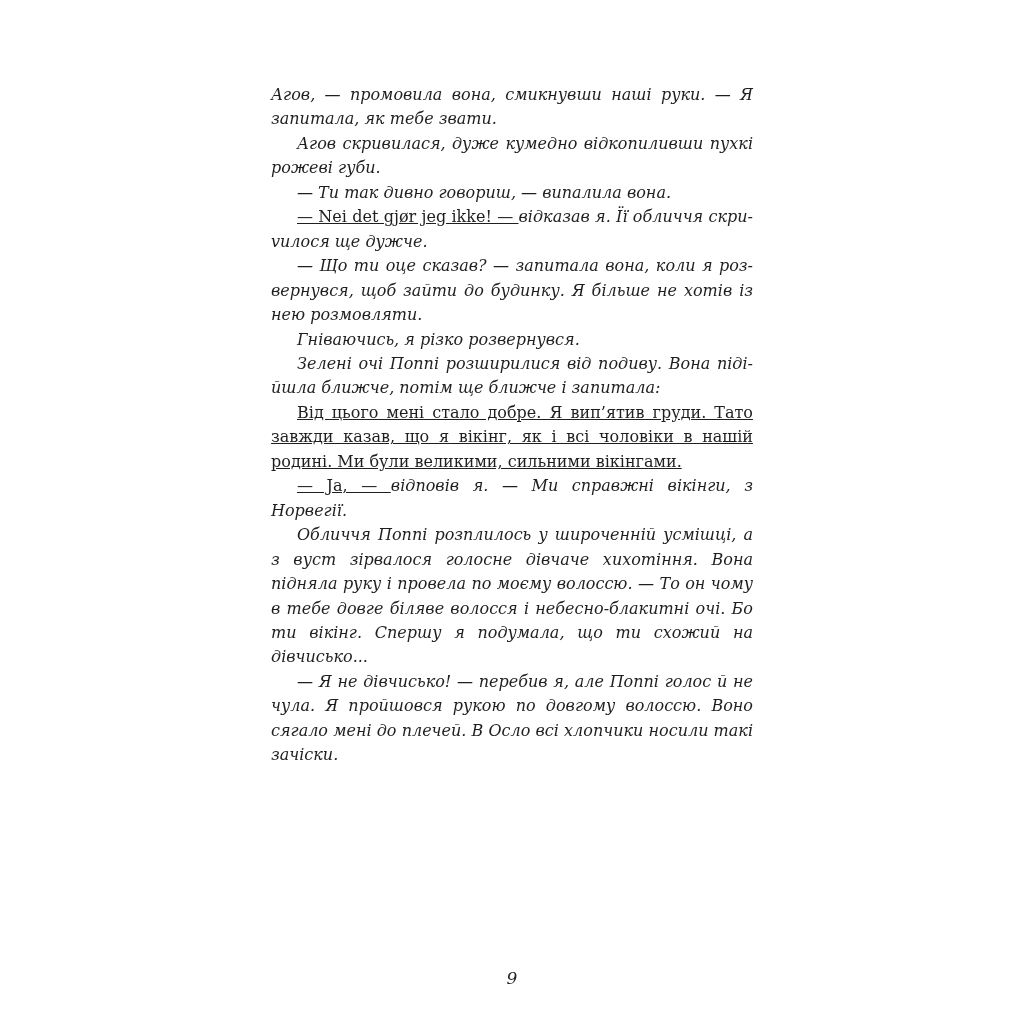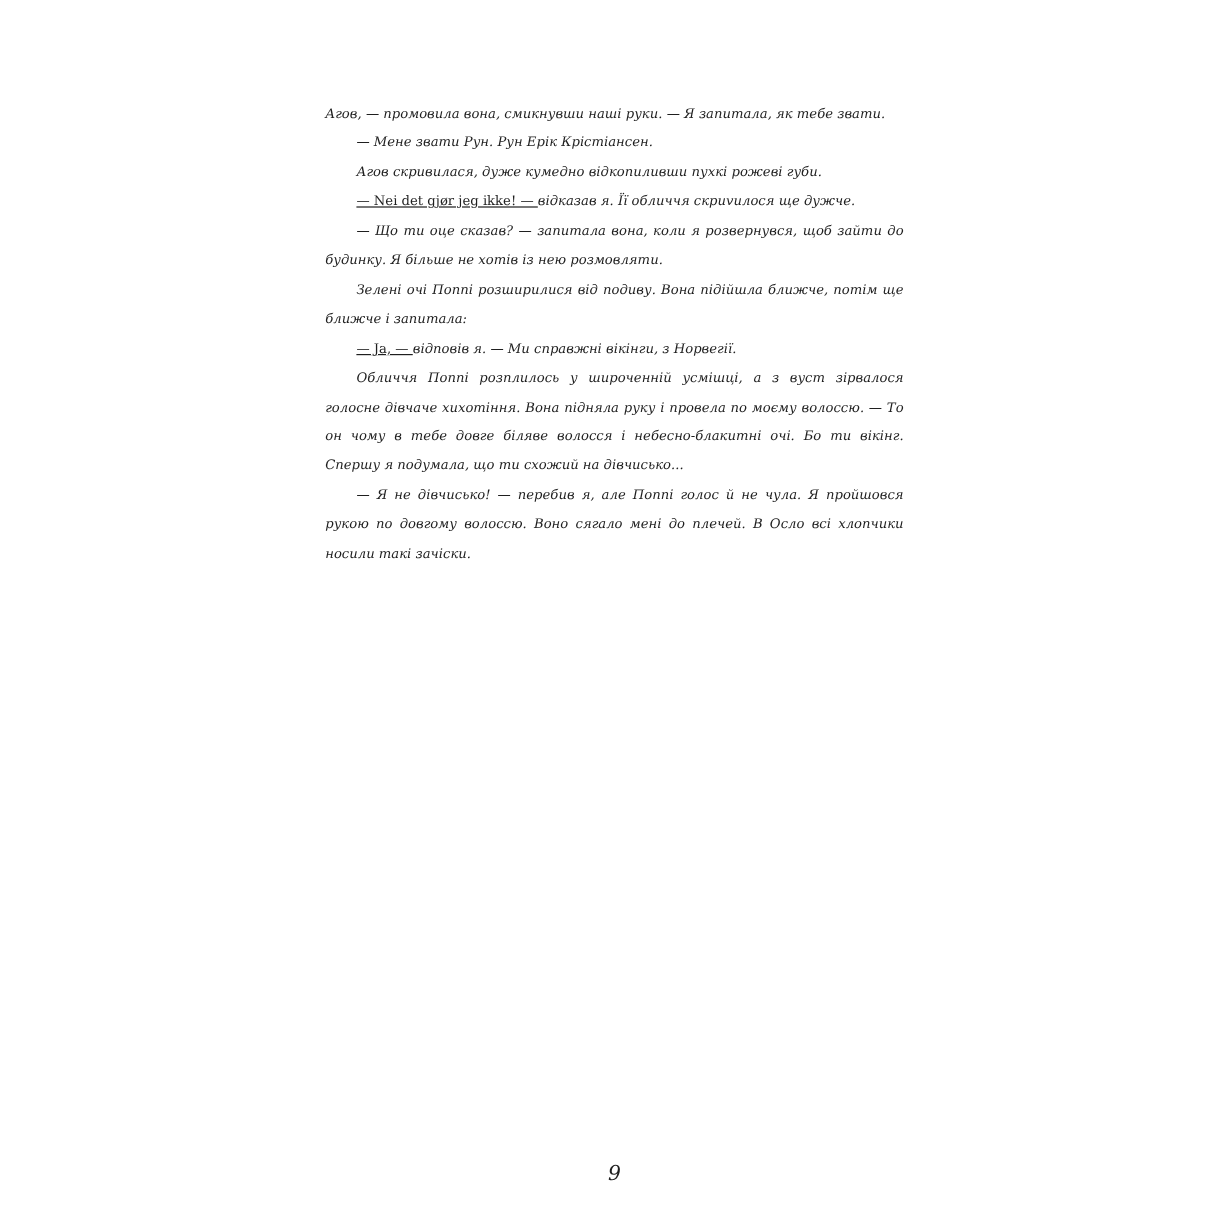--- a/index.html
+++ b/index.html
@@ -13,21 +13,21 @@
       position: relative;
       overflow: hidden;
     }
     .page {
       position: absolute;
       left: 271px;
       top: 83px;
       width: 482px;
       color: #1f1f1f;
       font-family: "DejaVu Serif", "Liberation Serif", serif;
-      font-size: 11px;
+      font-size: 16px;
       line-height: 24.45px;
     }
     .para {
       margin: 0;
       text-align: justify;
       text-indent: 26px;
       hyphens: manual;
     }
     .para.noindent {
       text-indent: 0;
@@ -44,23 +44,25 @@
       font-style: italic;
       font-size: 17px;
       color: #1f1f1f;
     }
   </style>
 </head>
 <body>
 
 <div class="page">
   <p class="para noindent"><span class="it">Агов, — промовила вона, смикнувши наші руки. — Я запитала, як тебе звати.</span></p>
-  <p class="para"><span class="it">— Мене звати Рун. Рун Ерік Крістіансен.</span></p>
   <p class="para"><span class="it">Агов скривилася, дуже кумедно відкопиливши пухкі рожеві губи.</span></p>
+  <p class="para"><span class="it">— Ти так дивно говориш, — випалила вона.</span></p>
   <p class="para"><span class="rm">— Nei det gjør jeg ikke! — </span><span class="it">відказав я. Її обличчя скри­vилося ще дужче.</span></p>
   <p class="para"><span class="it">— Що ти оце сказав? — запитала вона, коли я роз­вернувся, щоб зайти до будинку. Я більше не хотів із нею розмовляти.</span></p>
+  <p class="para"><span class="it">Гніваючись, я різко розвернувся.</span></p>
   <p class="para"><span class="it">Зелені очі Поппі розширилися від подиву. Вона піді­йшла ближче, потім ще ближче і запитала:</span></p>
+  <p class="para"><span class="rm">Від цього мені стало добре. Я вип’ятив груди. Тато завжди казав, що я вікінг, як і всі чоловіки в нашій родині. Ми були великими, сильними вікінгами.</span></p>
   <p class="para"><span class="rm">— Ja, — </span><span class="it">відповів я. — Ми справжні вікінги, з Норвегії.</span></p>
   <p class="para"><span class="it">Обличчя Поппі розплилось у широченній усмішці, а з вуст зірвалося голосне дівчаче хихотіння. Вона підняла руку і провела по моєму волоссю. — То он чому в тебе довге біляве волосся і небесно-блакитні очі. Бо ти вікінг. Спершу я подумала, що ти схожий на дівчисько...</span></p>
   <p class="para"><span class="it">— Я не дівчисько! — перебив я, але Поппі голос й не чула. Я пройшовся рукою по довгому волоссю. Воно сягало мені до плечей. В Осло всі хлопчики носили такі зачіски.</span></p>
 </div>
 
 <div class="page-number">9</div>
 
 </body></html>

